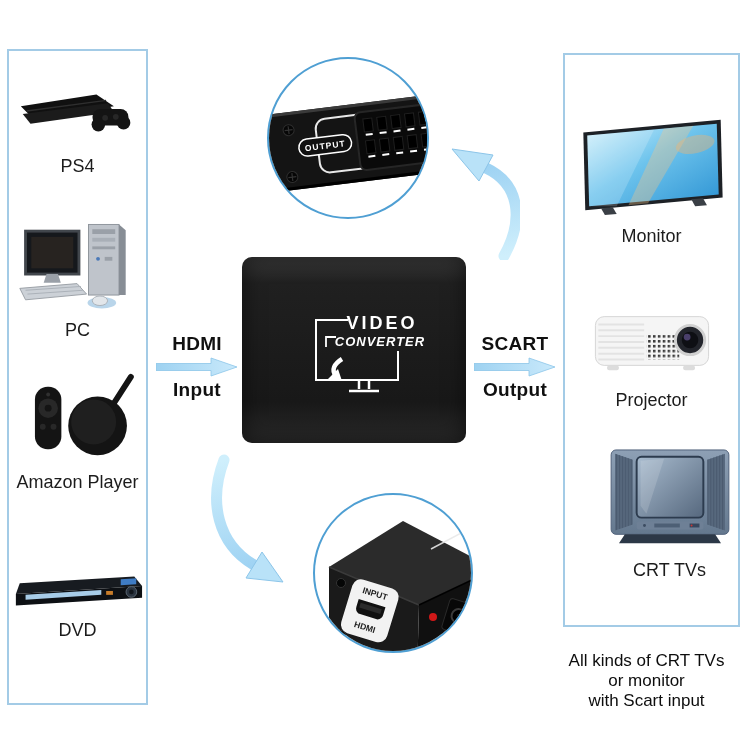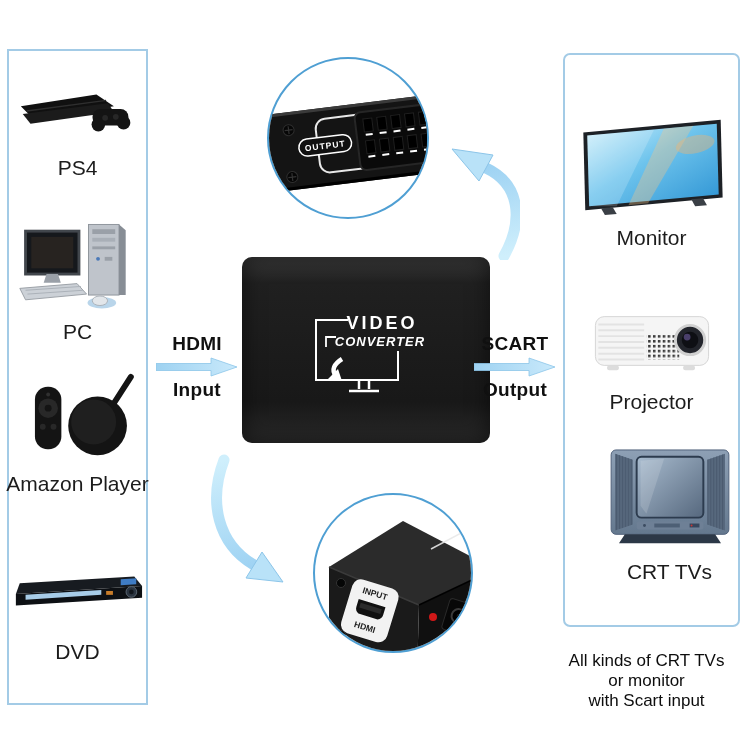--- a/index.html
+++ b/index.html
@@ -11,33 +11,33 @@
     -webkit-font-smoothing:antialiased;
   }
   #canvas { position:absolute; left:0; top:0; width:750px; height:750px; }
 
   
   .panel {
     position:absolute; background:#ffffff;
     border:2px solid #a3cbe6;
   }
   #left-panel  { left:7px;  top:49px; width:137px; height:652px; }
-  #right-panel { left:563px; top:53px; width:173px; height:570px;border-radius:7px; }
+  #right-panel { left:563px; top:53px; width:173px; height:570px; }
 
   .device-item {
     position:absolute; left:0; width:100%;
     display:flex; flex-direction:column; align-items:center;
   }
   .device-label {
-    font-size:21px; color:#1c1c1c; margin-top:9px; white-space:nowrap;
+    font-size:18px; color:#1c1c1c; margin-top:9px; white-space:nowrap;
   }
 
   
   #converter {
-    position:absolute; left:242px; top:257px; width:248px; height:186px;
+    position:absolute; left:242px; top:257px; width:224px; height:186px;
     border-radius:10px;
     background:linear-gradient(180deg,#3a3a3a 0%,#202020 14%,#181818 78%,#2a2a2a 100%);
     box-shadow: inset 0 0 22px rgba(0,0,0,.55);
   }
   #converter svg { position:absolute; left:62px; top:50px; }
 
   
   .io-group {
     position:absolute; width:86px; text-align:center;
     font-weight:bold; font-size:19px; color:#101010; line-height:1.05;
@@ -115,21 +115,21 @@
         <rect x="16" y="16" width="27" height="64" rx="13" fill="#141414"></rect>
         <circle cx="29.5" cy="38" r="10" fill="#282828"></circle>
         <circle cx="29.5" cy="38" r="3.5" fill="#141414"></circle>
         <circle cx="24" cy="57" r="3" fill="#282828"></circle>
         <circle cx="35" cy="57" r="3" fill="#282828"></circle>
         <circle cx="29.5" cy="24" r="2" fill="#303030"></circle>
       </svg>
       <div class="device-label">Amazon Player</div>
     </div>
 
-    <div class="device-item" style="top:518px;gap:20px;">
+    <div class="device-item" style="top:518px;">
       <svg width="132" height="42" viewBox="0 0 136 42">
         <polygon points="8,14 126,7 134,17 4,25" fill="#171b20"></polygon>
         <polygon points="4,25 134,17 134,29 4,37" fill="#0d1014"></polygon>
         <polygon points="14,26 92,21 92,26 14,31" fill="#a7cce8"></polygon>
         <rect x="97" y="22" width="7" height="4" fill="#c77c2a"></rect>
         <polygon points="112,10 128,9 128,15 112,16" fill="#3f7cc4"></polygon>
         <circle cx="123" cy="23" r="5.5" fill="#2a3440" stroke="#59646f"></circle>
         <circle cx="123" cy="23" r="2.4" fill="#11161c"></circle>
       </svg>
       <div class="device-label">DVD</div>

